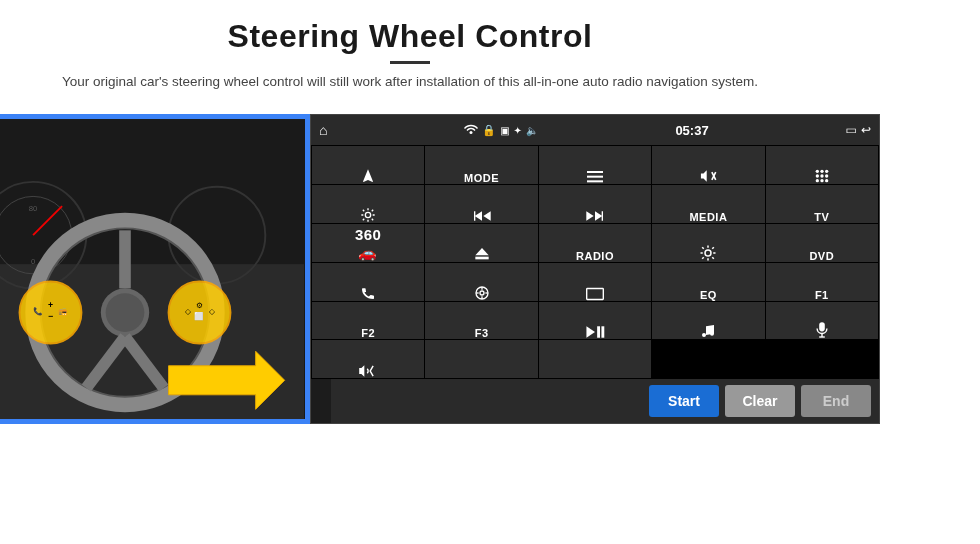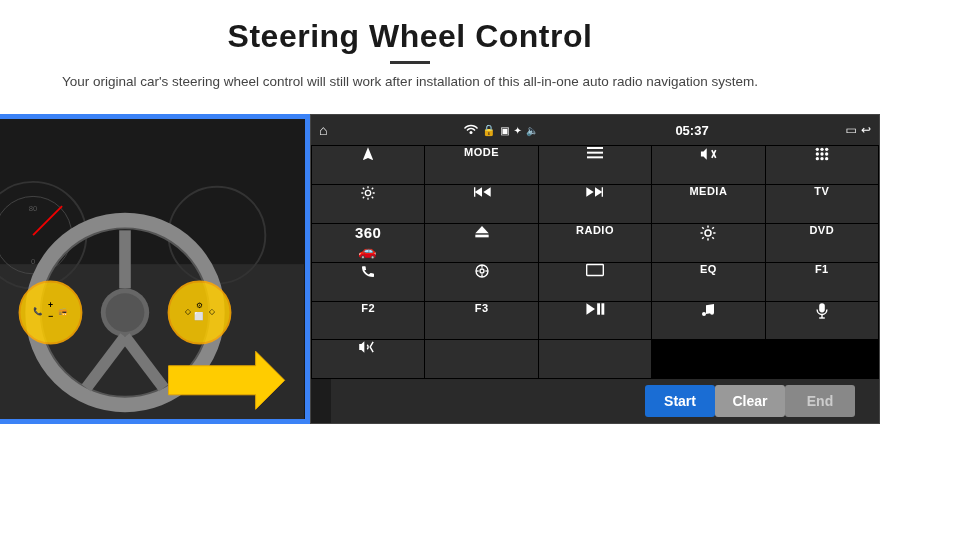--- a/index.html
+++ b/index.html
@@ -121,38 +121,39 @@
       grid-template-rows: repeat(6, 1fr);
       gap: 1px;
       background: #000;
       padding: 1px;
     }
 
     .grid-btn {
       background: #2d2d2d;
       color: #fff;
       display: flex;
-      align-items: flex-start;
+      align-items: flex-end;
       justify-content: center;
       font-size: 11px;
       font-weight: 600;
       cursor: pointer;
       border: none;
       transition: background 0.1s;
       letter-spacing: 0.5px;
     }
 
     
     .action-bar {
       height: 44px;
       background: #2a2a2a;
       display: flex;
       align-items: center;
       justify-content: flex-end;
-      padding: 0 24px;
+      padding: 0 8px;
+      gap: 6px;
       flex-shrink: 0;
       margin-left: 20px;
     }
 
     .action-btn {
       height: 32px;
       min-width: 70px;
       border: none;
       border-radius: 3px;
       font-size: 14px;

